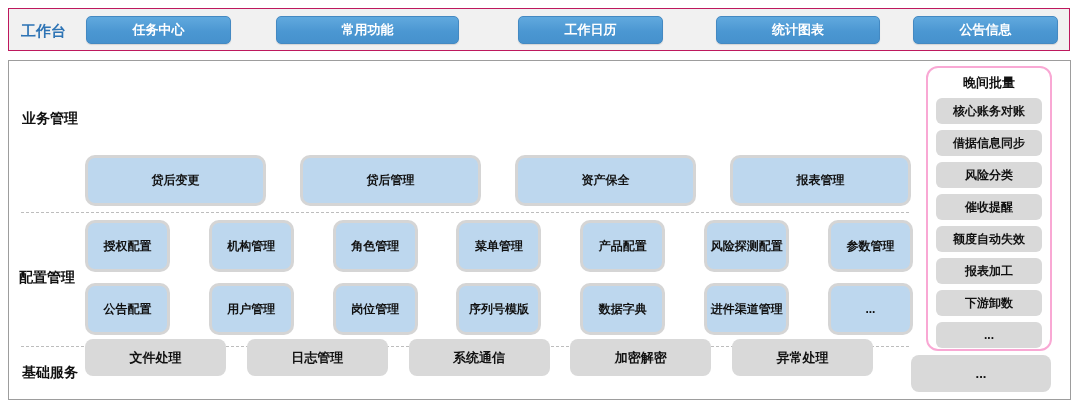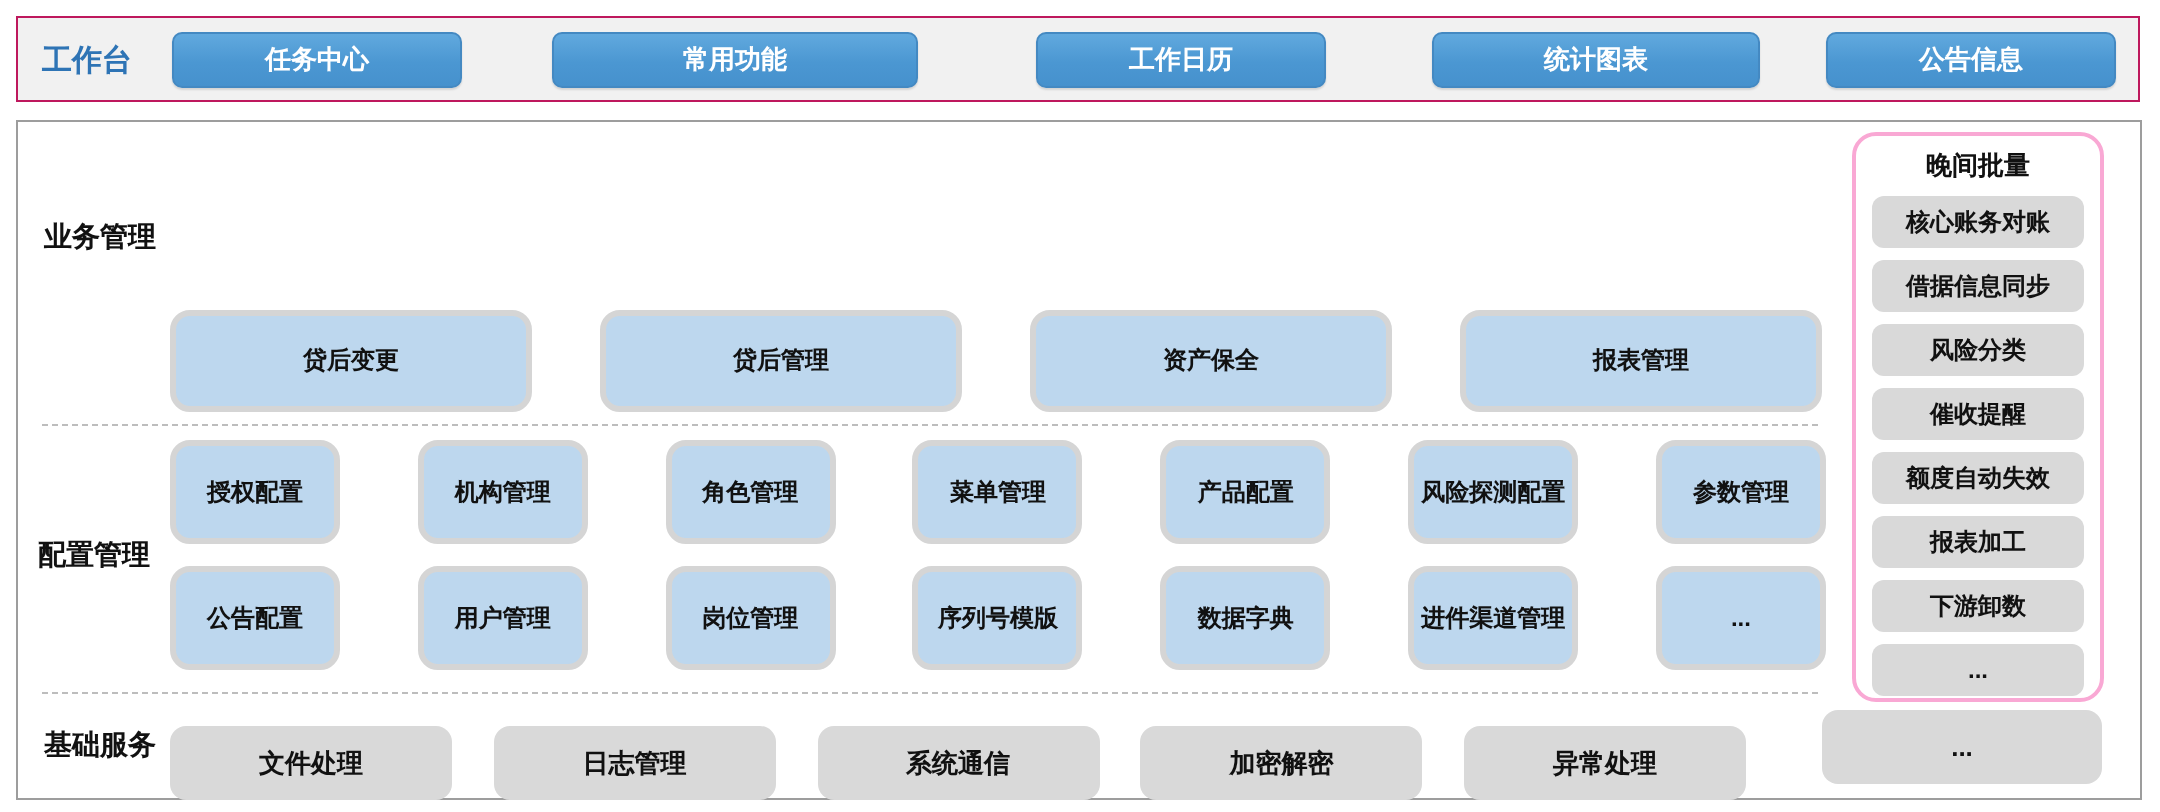--- a/index.html
+++ b/index.html
@@ -53,21 +53,21 @@
   .row-biz1{left:76px;top:29px;width:824px;height:52px;}
   .row-biz1 .box-blue{width:98px;height:52px;}
   .row-biz2{left:76px;top:94px;width:826px;height:51px;}
   .row-biz2 .box-blue{width:181px;height:51px;}
   .dashed{position:absolute;left:12px;width:888px;height:0;border-top:1px dashed #bdbdbd;}
   .d1{top:151px;}
   .d2{top:285px;}
   .row-cfg{left:60px;top:159px;width:828px;height:52px;margin-left:16px;}
   .row-cfg2{left:76px;top:222px;width:828px;height:52px;}
   .row-cfg .box-blue,.row-cfg2 .box-blue{width:85px;height:52px;}
-  .row-base{left:76px;top:302px;width:788px;height:37px;}
+  .row-base{left:76px;top:278px;width:788px;height:37px;}
   .row-base .box-gray{width:141px;height:37px;}
   .base-more{position:absolute;left:902px;top:294px;width:140px;height:37px;}
   
   .night{
     position:absolute;left:917px;top:5px;width:126px;height:285px;box-sizing:border-box;
     background:#ffffff;border:2px solid #f9a8d4;border-radius:12px;
     display:flex;flex-direction:column;align-items:center;gap:6px;padding:6px 8px;
   }
   .night-title{font-size:13px;font-weight:bold;color:#111;line-height:18px;}
   .night .box-gray{width:100%;height:26px;min-height:26px;border-radius:6px;font-size:12px;}

